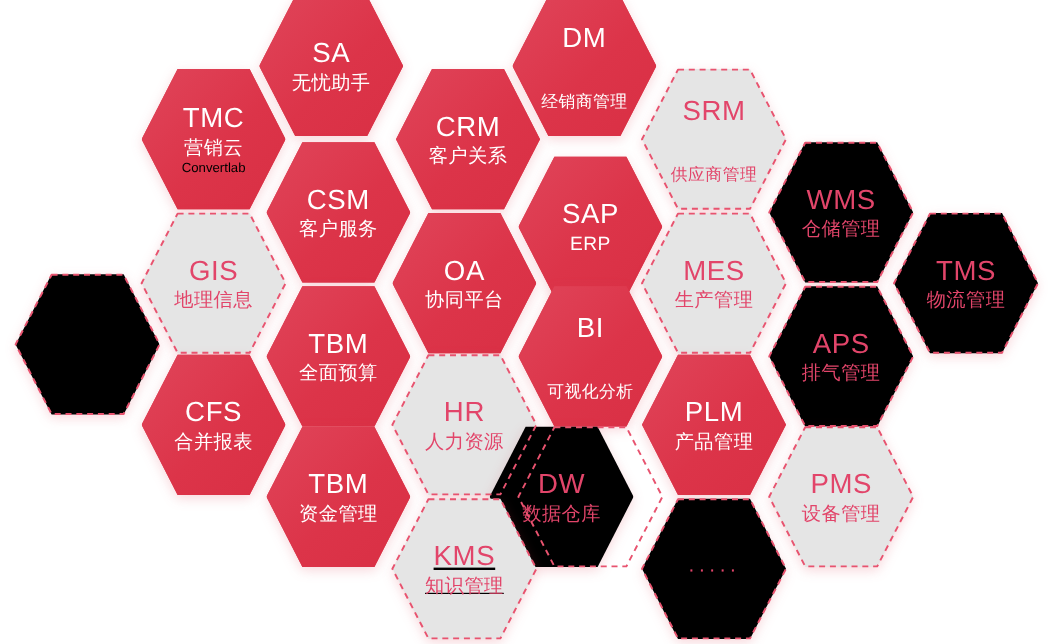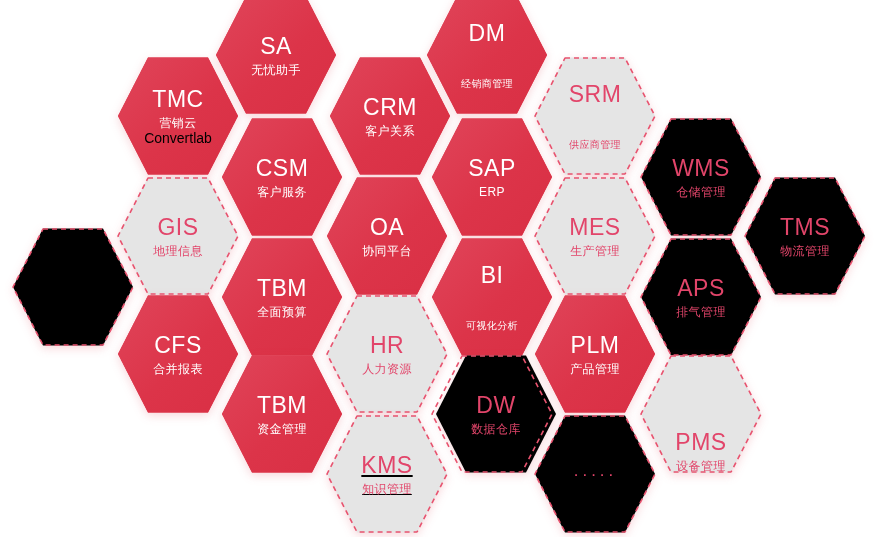--- a/index.html
+++ b/index.html
@@ -50,27 +50,27 @@
   .hex.hollow .code { color: #e2456a; }
   .hex.hollow .name { color: #e2456a; }
 
   .code {
     font-size: 23px;
     letter-spacing: 0.5px;
     font-weight: 400;
     margin-bottom: 3px;
   }
   .name {
-    font-size: 12px;
+    font-size: 16px;
     font-weight: 400;
     letter-spacing: 0.4px;
   }
-  .name.tiny { font-size: 10px; margin-top: 28px; }
+  .name.tiny { font-size: 14px; margin-top: 28px; }
   .sub2 {
-    font-size: 14px;
+    font-size: 11px;
     font-weight: 400;
     display: block;
   }
 
   .dots {
     color: #e2456a;
     font-size: 17px;
     letter-spacing: 3px;
     line-height: 1;
   }
@@ -126,21 +126,21 @@
           <div class="name tiny">供应商管理</div>
         </div>
       </div>
       <div class="shadowwrap" style="left: 222px; top: 118px;">
         <div class="hex solid" style="left: 0px; top: 0px;">
           <div class="code">CSM</div>
           <div class="name">客户服务</div>
         </div>
       </div>
       <div class="shadowwrap" style="left: 432px; top: 118px;">
-        <div class="hex solid" style="left: 0px; top: 0px;">
+        <div class="hex solid" style="left: 0px; top: 12px;">
           <div class="code">SAP</div>
           <div class="name">ERP</div>
         </div>
       </div>
       <div class="shadowwrap" style="left: 641px; top: 118px;">
         <div class="hex hollow" style="left: 0px; top: 0px;">
           <div class="code">WMS</div>
           <div class="name">仓储管理</div>
         </div>
       </div>
@@ -206,28 +206,28 @@
           <div class="code">PLM</div>
           <div class="name">产品管理</div>
         </div>
       </div>
       <div class="shadowwrap" style="left: 222px; top: 355px;">
         <div class="hex solid" style="left: 0px; top: 0px;">
           <div class="code">TBM</div>
           <div class="name">资金管理</div>
         </div>
       </div>
-      <div class="shadowwrap" style="left: 436px; top: 355px;">
+      <div class="shadowwrap" style="left: 408px; top: 355px;">
         <div class="hex hollow" style="left: 0px; top: 0px;">
           <div class="code">DW</div>
           <div class="name">数据仓库</div>
         </div>
       </div>
       <div class="shadowwrap" style="left: 641px; top: 355px;">
-        <div class="hex pale" style="left: 0px; top: 0px; justify-content: flex-end;">
+        <div class="hex pale" style="left: 0px; top: 0px;">
           <div class="code">PMS</div>
           <div class="name">设备管理</div>
         </div>
       </div>
       <div class="shadowwrap" style="left: 327px; top: 415px;">
         <div class="hex pale" style="left: 0px; top: 0px; text-decoration: underline;">
           <div class="code">KMS</div>
           <div class="name">知识管理</div>
         </div>
       </div>

